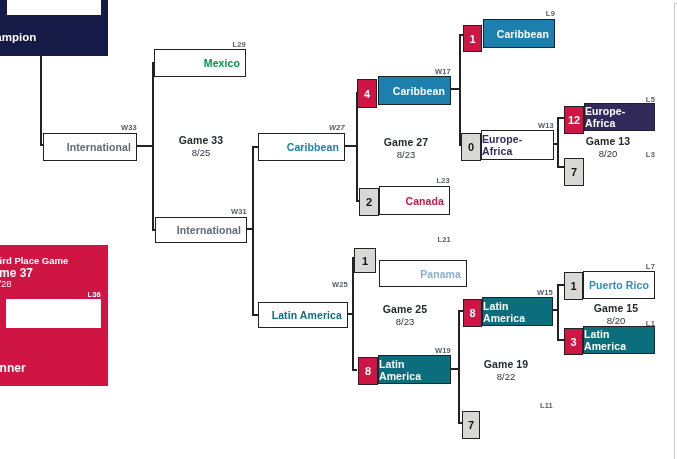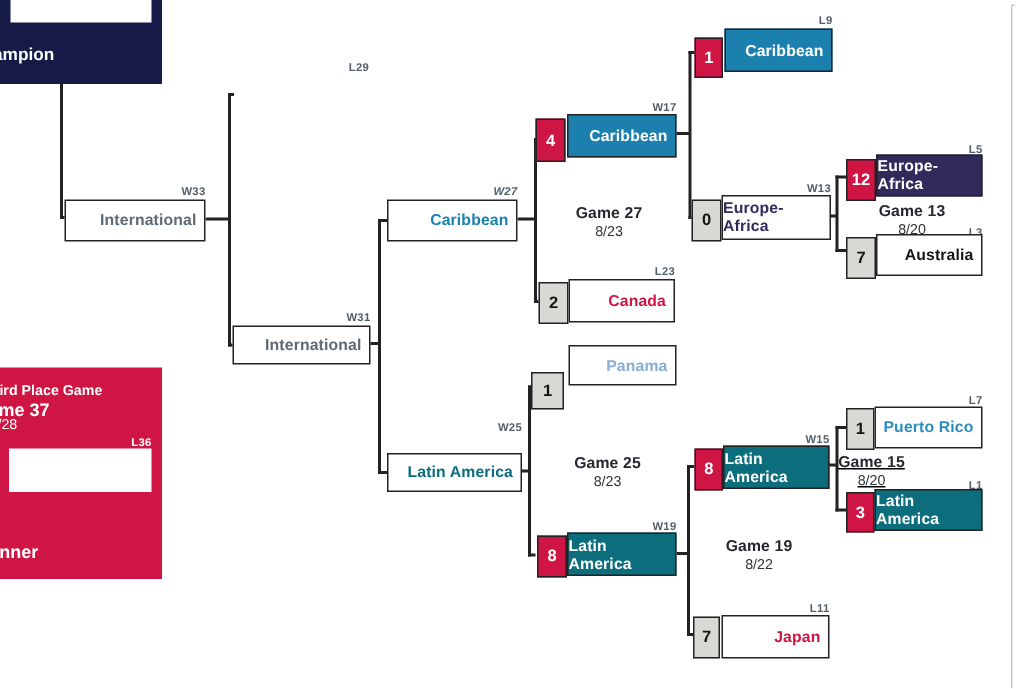--- a/index.html
+++ b/index.html
@@ -73,20 +73,21 @@
   <div class="spine" style="left:352px;top:257px;width:5px;height:114px;"></div>
   <div class="stub" style="left:451px;top:368px;width:8px;"></div>
   <div class="spine" style="left:458px;top:310px;width:5px;height:114px;"></div>
   <div class="stub" style="left:552px;top:309px;width:6px;"></div>
   <div class="spine" style="left:557px;top:284px;width:7px;height:57px;"></div>
 
   <div class="tag" style="left:97px;top:123px;">W33</div>
   <div class="box t-slate" style="left:43px;top:133px;width:94px;height:28px;">International</div>
 
   <div class="tag" style="left:206px;top:40px;">L29</div>
+  <div class="box t-green" style="left:154px;top:49px;width:92px;height:28px;">Mexico</div>
 
   <div class="tag" style="left:207px;top:207px;">W31</div>
   <div class="box t-slate" style="left:155px;top:217px;width:92px;height:26px;">International</div>
 
   <div class="tag" style="left:305px;top:123px;font-style:italic;">W27</div>
   <div class="box t-blue" style="left:258px;top:133px;width:87px;height:28px;">Caribbean</div>
 
   <div class="tag" style="left:308px;top:280px;">W25</div>
   <div class="box t-teal t-black" style="left:258px;top:302px;width:90px;height:26px;color:var(--teal,#0C6E7D);">Latin America</div>
 
@@ -105,63 +106,65 @@
   <div class="tag" style="left:514px;top:121px;">W13</div>
   <div class="seed bg-gray" style="left:461px;top:133px;width:20px;height:28px;">0</div>
   <div class="box t-purple" style="left:481px;top:130px;width:73px;height:30px;">Europe-Africa</div>
 
   <div class="tag" style="left:615px;top:95px;">L5</div>
   <div class="seed bg-red" style="left:564px;top:106px;width:20px;height:28px;">12</div>
   <div class="box bg-purple" style="left:584px;top:103px;width:71px;height:28px;">Europe-Africa</div>
 
   <div class="tag" style="left:615px;top:150px;">L3</div>
   <div class="seed bg-gray" style="left:564px;top:158px;width:20px;height:28px;">7</div>
-  <div class="box t-black" style="left:584px;top:156px;width:71px;height:28px;">Australia</div>
 
   <div class="tag" style="left:411px;top:235px;">L21</div>
   <div class="seed bg-gray" style="left:354px;top:248px;width:22px;height:25px;">1</div>
-  <div class="box t-ltblue" style="left:379px;top:230px;width:72px;height:27px;text-align:center;">Panama</div>
+  <div class="box t-ltblue" style="left:379px;top:260px;width:88px;height:27px;text-align:center;">Panama</div>
 
   <div class="tag" style="left:411px;top:346px;">W19</div>
   <div class="seed bg-red" style="left:358px;top:357px;width:20px;height:28px;">8</div>
   <div class="box bg-teal" style="left:378px;top:355px;width:73px;height:29px;">Latin America</div>
 
   <div class="tag" style="left:513px;top:288px;">W15</div>
   <div class="seed bg-red" style="left:463px;top:299px;width:19px;height:28px;">8</div>
   <div class="box bg-teal" style="left:482px;top:297px;width:71px;height:29px;">Latin America</div>
 
   <div class="tag" style="left:513px;top:401px;">L11</div>
   <div class="seed bg-gray" style="left:462px;top:411px;width:18px;height:28px;">7</div>
-  <div class="box t-crimson" style="left:481px;top:410px;width:72px;height:29px;">Japan</div>
 
   <div class="tag" style="left:615px;top:262px;">L7</div>
   <div class="seed bg-gray" style="left:564px;top:272px;width:19px;height:28px;">1</div>
   <div class="box t-prblue" style="left:583px;top:271px;width:72px;height:28px;">Puerto Rico</div>
 
   <div class="tag" style="left:615px;top:319px;">L1</div>
   <div class="seed bg-red" style="left:564px;top:328px;width:19px;height:27px;">3</div>
   <div class="box bg-teal" style="left:583px;top:326px;width:72px;height:28px;">Latin America</div>
 
+  <div class="game" style="left:161px;top:134px;">
+    <div class="gtitle">Game 33</div>
+    <div class="gdate">8/25</div>
+  </div>
   <div class="game" style="left:366px;top:136px;">
     <div class="gtitle">Game 27</div>
     <div class="gdate">8/23</div>
   </div>
   <div class="game" style="left:568px;top:135px;">
     <div class="gtitle">Game 13</div>
     <div class="gdate">8/20</div>
   </div>
   <div class="game" style="left:365px;top:303px;">
     <div class="gtitle">Game 25</div>
     <div class="gdate">8/23</div>
   </div>
   <div class="game" style="left:466px;top:358px;">
     <div class="gtitle">Game 19</div>
     <div class="gdate">8/22</div>
   </div>
-  <div class="game" style="left:541px;top:302px;text-decoration:underline;">
+  <div class="game" style="left:576px;top:302px;">
     <div class="gtitle">Game 15</div>
     <div class="gdate">8/20</div>
   </div>
 
   <div class="third">
     <div class="h1">Third Place Game</div>
     <div class="h2">Game 37</div>
     <div class="h3">8/28</div>
     <div class="tag">L36</div>
     <div class="slot"></div>

